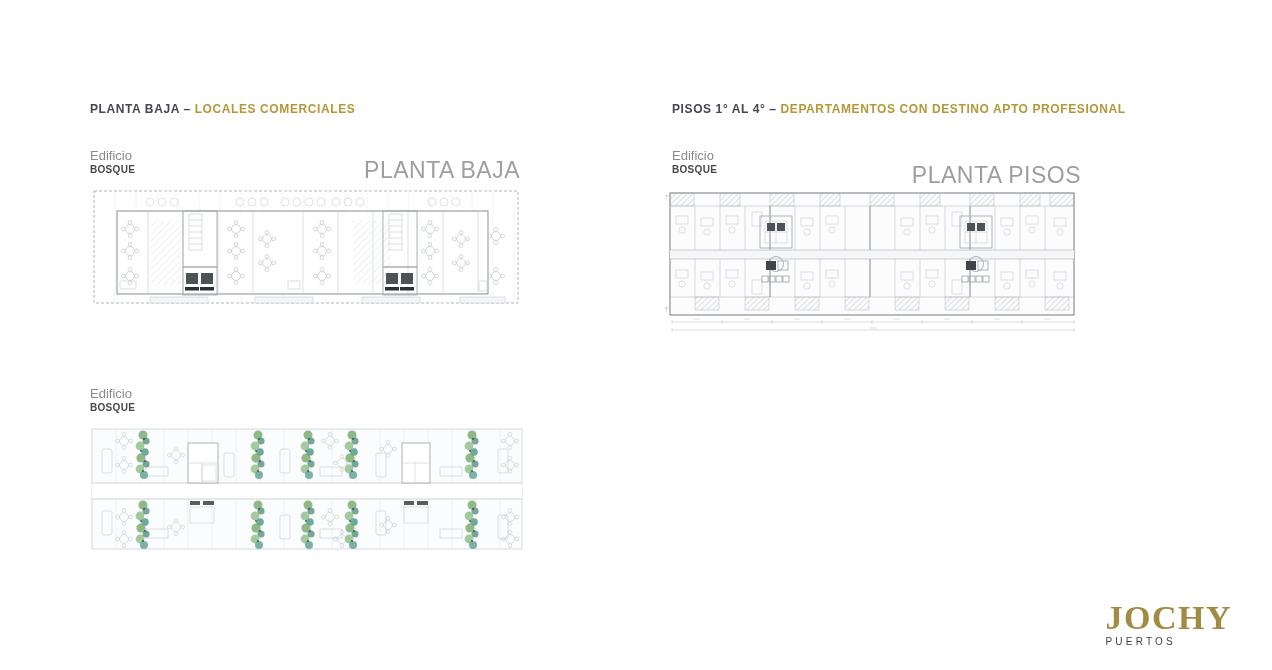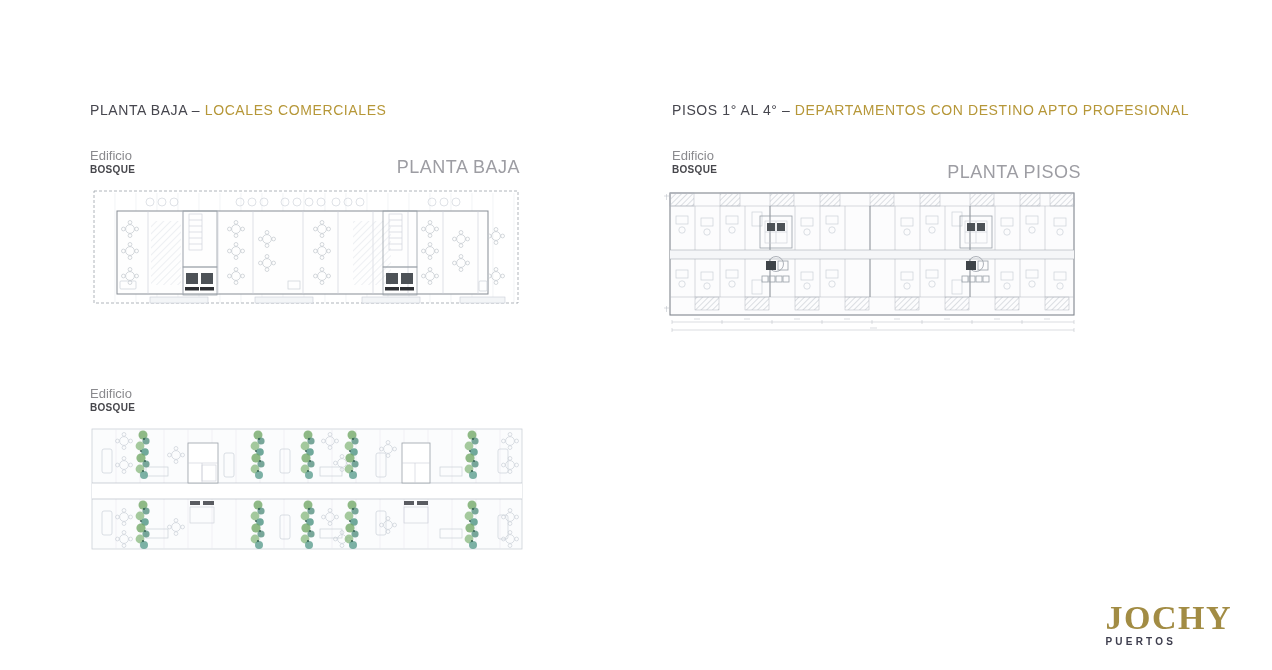--- a/index.html
+++ b/index.html
@@ -1,27 +1,27 @@
 <!DOCTYPE html>
 <html><head>
 <meta charset="utf-8">
 <style>
   html,body{margin:0;padding:0;background:#fff;}
   #slide{position:relative;width:1272px;height:670px;background:#ffffff;overflow:hidden;
          font-family:"Liberation Sans",sans-serif;}
-  .heading{position:absolute;font-size:14px;font-weight:400;letter-spacing:.6px;color:#46464e;white-space:nowrap;}
+  .heading{position:absolute;font-size:12px;font-weight:700;letter-spacing:.6px;color:#46464e;white-space:nowrap;}
   .heading .accent{color:#b69738;}
   .brand{position:absolute;line-height:1.15;}
   .brand .brand-top{font-size:13px;color:#8a8a8e;display:block;}
   .brand .brand-name{font-size:10px;font-weight:700;color:#47474c;display:block;letter-spacing:.3px;}
-  .plan-title{position:absolute;font-size:18px;font-weight:400;color:#9d9da3;letter-spacing:.5px;white-space:nowrap;}
+  .plan-title{position:absolute;font-size:23px;font-weight:400;color:#9d9da3;letter-spacing:.5px;white-space:nowrap;}
   .plan-box{position:absolute;}
   .logo{position:absolute;right:40px;top:601px;}
   .logo .wordmark{font-family:"Liberation Serif",serif;font-weight:700;font-size:34px;color:#a28c44;letter-spacing:1.5px;line-height:1;}
-  .logo .subtitle{font-size:10px;font-weight:700;color:#3e3e4e;letter-spacing:3.2px;margin-top:1px;margin-right:12px;}
+  .logo .subtitle{font-size:10px;font-weight:400;color:#3e3e4e;letter-spacing:3.2px;margin-top:1px;margin-right:12px;}
   
   .grid{stroke:#eaecf0;stroke-width:.6;fill:none;}
   .grid3{stroke:#e4e7ec;stroke-width:.5;fill:none;}
   .ln{stroke:#c9ced6;stroke-width:.6;fill:none;}
   .ln2{stroke:#9aa0a8;stroke-width:.8;fill:none;}
   .wall{stroke:#b0b6be;stroke-width:.5;fill:none;}
   .wallx{stroke:#848a92;stroke-width:1;fill:none;}
   .furn{stroke:#ccd1d8;stroke-width:.7;fill:none;}
   .dark{fill:#4d5257;}
   .dim{stroke:#b4bac2;stroke-width:.5;fill:none;}

